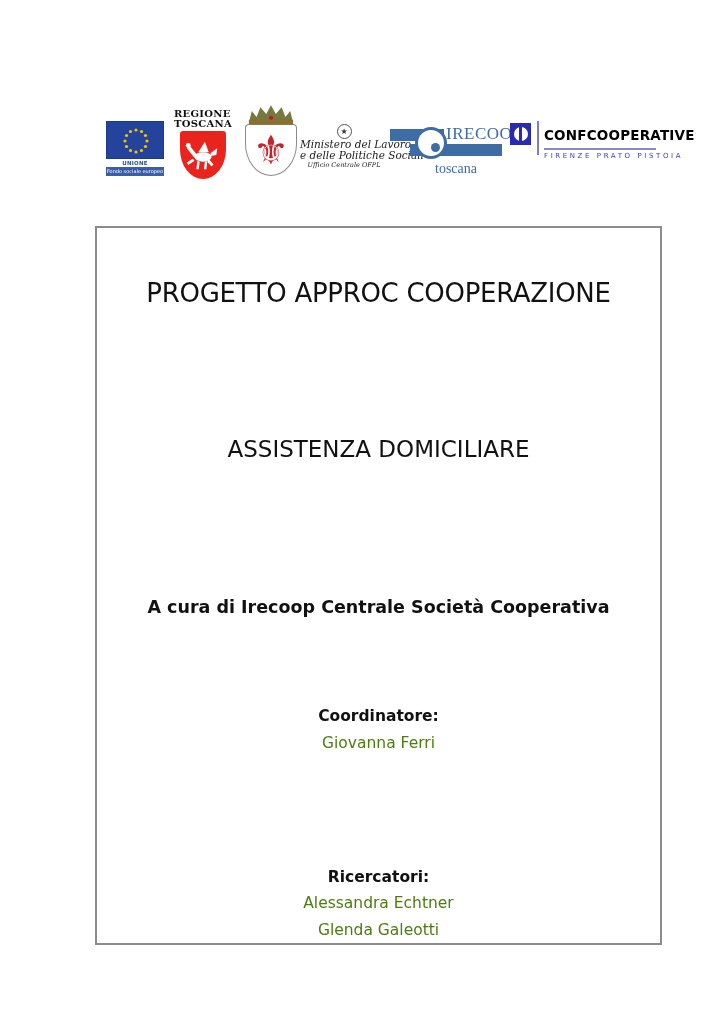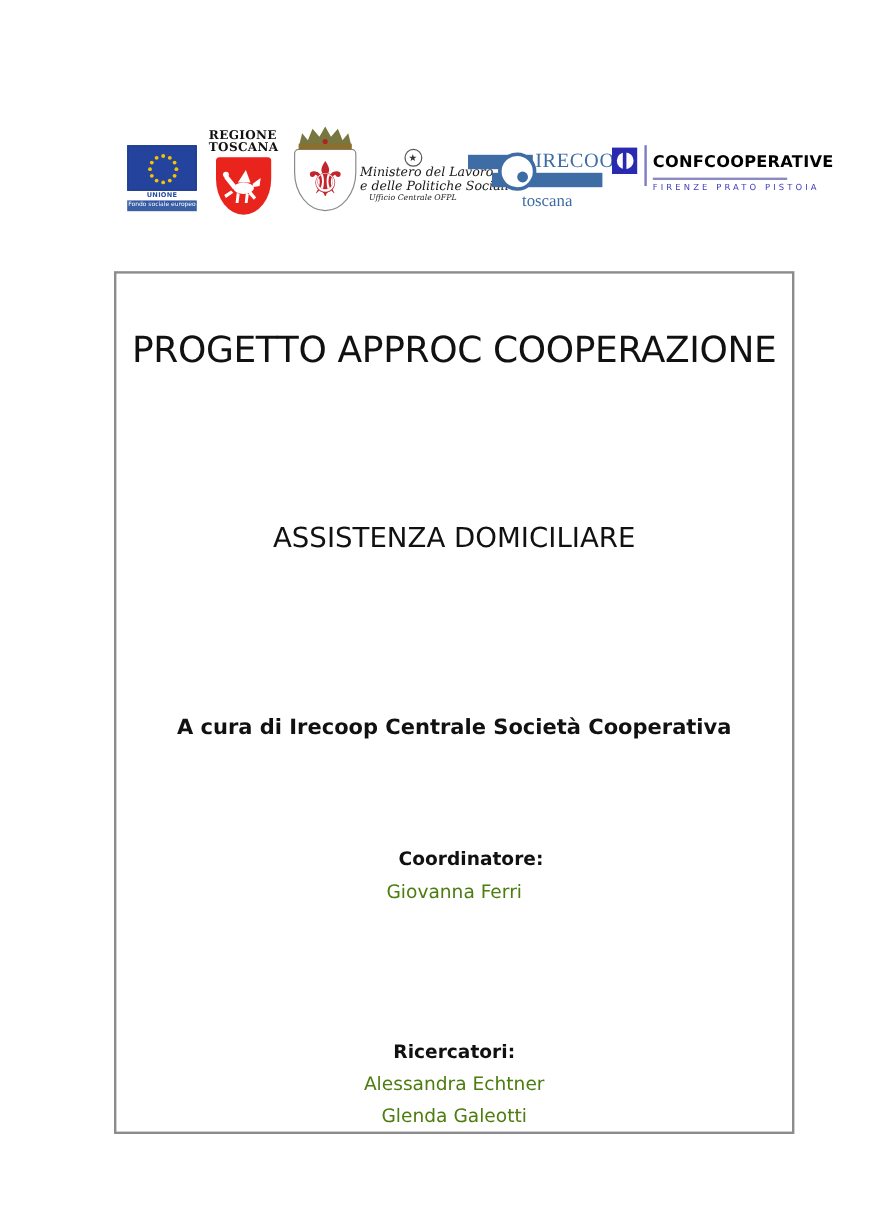--- a/index.html
+++ b/index.html
@@ -49,26 +49,26 @@
   .cc-disk{position:relative;width:14px;height:14px;background:#ffffff;border-radius:50%;}
   .cc-diskbar{position:absolute;left:5.5px;top:-1px;width:3px;height:16px;background:#2a2ab0;}
   .cc-vline{position:absolute;left:29px;top:2px;width:1.5px;height:34px;background:#7d7dc0;}
   .cc-title{position:absolute;left:36px;top:8px;font-size:13.5px;font-weight:bold;letter-spacing:.2px;color:#000000;white-space:nowrap;}
   .cc-hline{position:absolute;left:36px;top:29px;width:112px;height:1.5px;background:#8a8ac4;}
   .cc-sub{position:absolute;left:36px;top:33px;font-size:7px;letter-spacing:2.6px;color:#3b3bc0;white-space:nowrap;}
 
   
   .cover-box{position:absolute;left:95px;top:226px;width:567px;height:719px;border:2px solid #8c8c8c;box-sizing:border-box;background:#ffffff;}
   .line{position:absolute;left:0;width:100%;text-align:center;white-space:nowrap;}
-  .l-title{top:50px;font-size:30px;line-height:30px;font-weight:normal;letter-spacing:-.3px;color:#111;}
+  .l-title{top:50px;font-size:26px;line-height:30px;font-weight:normal;letter-spacing:-.3px;color:#111;}
   .l-doc{top:206px;font-size:23px;line-height:30px;font-weight:normal;color:#111;text-align:center;}
   .l-byline{top:366px;font-size:17.5px;line-height:26px;font-weight:bold;color:#111;}
   .l-role{font-size:15.5px;line-height:24px;font-weight:bold;color:#111;}
   .l-name{font-size:15.5px;line-height:24px;font-weight:normal;color:#4d7c0f;}
-  .t-coord{top:476px;padding-left:14px;} .t-n1{top:503px;} .t-n2{top:530px;}
+  .t-coord{top:476px;} .t-n1{top:503px;} .t-n2{top:530px;}
   .t-ric{top:637px;} .t-n3{top:663px;} .t-n4{top:690px;}
 </style>
 </head>
 <body>
 
 <div>
 
   <div>
 
     <div class="logo eu">

